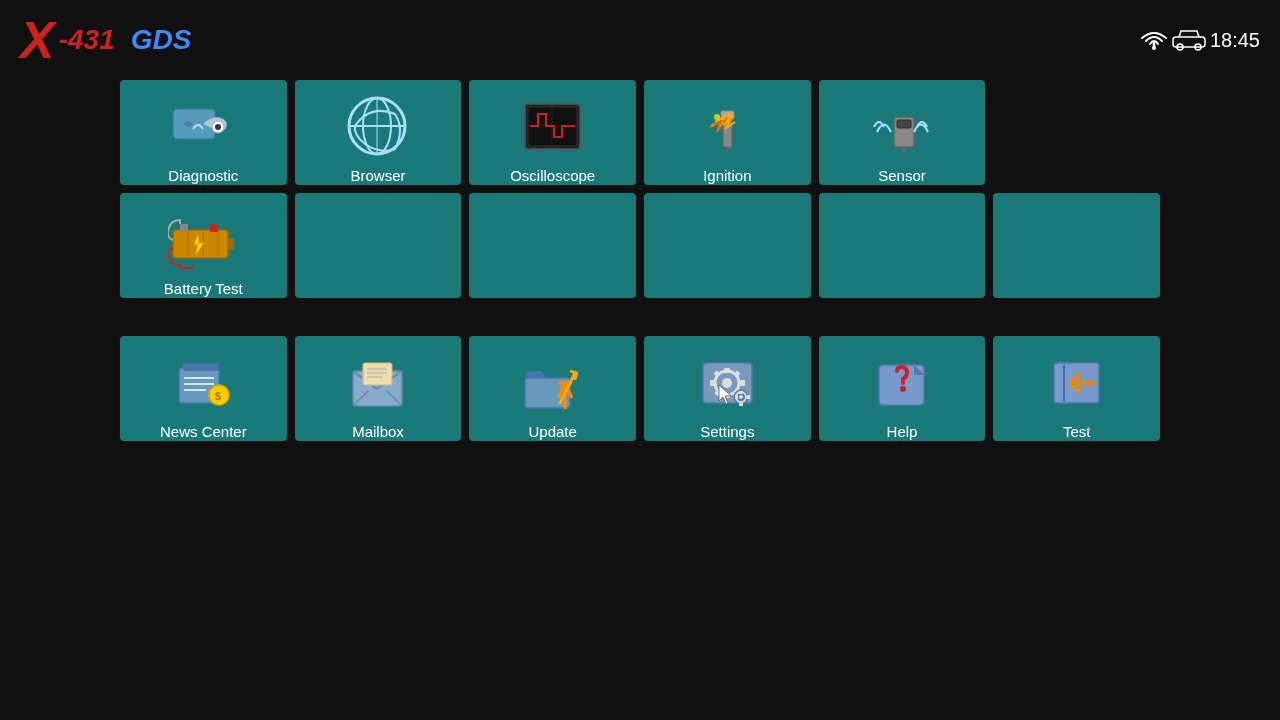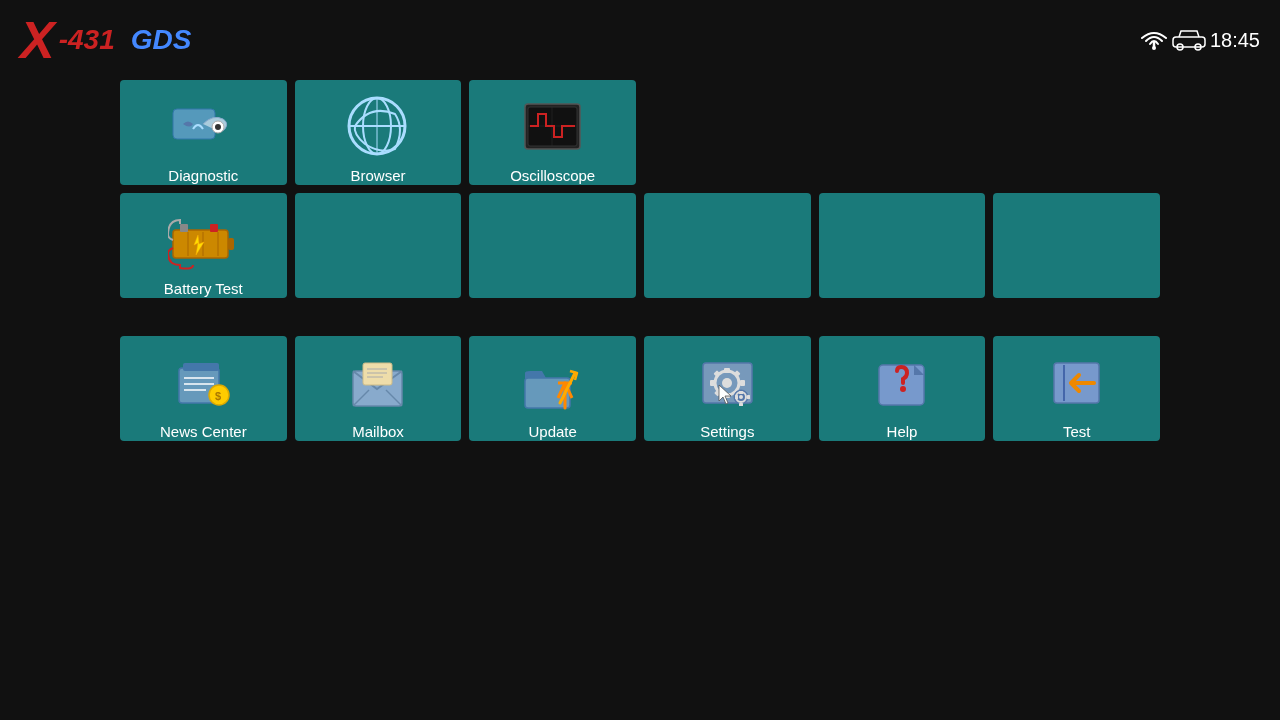--- a/index.html
+++ b/index.html
@@ -172,21 +172,53 @@
 
           <line x1="8" y1="27" x2="57" y2="27" stroke="#333" stroke-width="0.5"></line>
           <line x1="32" y1="8" x2="32" y2="47" stroke="#333" stroke-width="0.5"></line>
 
           <path d="M10 27 L18 27 L18 15 L26 15 L26 27 L34 27 L34 38 L42 38 L42 27 L50 27 L55 27" fill="none" stroke="#cc2222" stroke-width="2"></path>
         </svg>
       </div>
       <span class="tile-label">Oscilloscope</span>
     </div>
 
-
+    <div class="tile">
+      <div class="tile-icon">
+        <svg width="65" height="60" viewBox="0 0 65 60">
+
+          <rect x="28" y="20" width="9" height="30" rx="2" fill="#888" stroke="#666" stroke-width="1"></rect>
+          <rect x="26" y="14" width="13" height="8" rx="1" fill="#aaa" stroke="#888" stroke-width="1"></rect>
+          <line x1="32" y1="50" x2="32" y2="56" stroke="#666" stroke-width="2"></line>
+
+          <path d="M20 25 L30 20 L25 30 L35 15 L28 28 L38 18 L30 32 L40 25" fill="none" stroke="#ffaa00" stroke-width="2"></path>
+          <path d="M15 30 L25 25 L22 35 L32 20" fill="none" stroke="#ff6600" stroke-width="1.5"></path>
+          <circle cx="22" cy="20" r="3" fill="#ffdd00" opacity="0.8"></circle>
+          <circle cx="18" cy="28" r="2" fill="#ff8800" opacity="0.7"></circle>
+        </svg>
+      </div>
+      <span class="tile-label">Ignition</span>
+    </div>
+
+    <div class="tile">
+      <div class="tile-icon">
+        <svg width="65" height="60" viewBox="0 0 65 60">
+
+          <rect x="25" y="20" width="20" height="30" rx="3" fill="#888" stroke="#666" stroke-width="1.5"></rect>
+          <rect x="28" y="23" width="14" height="8" rx="1" fill="#444" stroke="#333" stroke-width="1"></rect>
+          <line x1="35" y1="50" x2="35" y2="56" stroke="#666" stroke-width="3"></line>
+
+          <path d="M5 30 Q10 20 15 30" fill="none" stroke="#aaddff" stroke-width="2"></path>
+          <path d="M8 35 Q15 20 22 35" fill="none" stroke="#aaddff" stroke-width="2"></path>
+          <path d="M45 35 Q52 20 59 35" fill="none" stroke="#aaddff" stroke-width="2"></path>
+          <path d="M48 30 Q53 20 58 30" fill="none" stroke="#aaddff" stroke-width="2"></path>
+        </svg>
+      </div>
+      <span class="tile-label">Sensor</span>
+    </div>
 
   </div>
 
   <div class="grid">
 
     <div class="tile">
       <div class="tile-icon">
         <svg width="70" height="60" viewBox="0 0 70 60">
 
           <rect x="5" y="20" width="55" height="28" rx="3" fill="#cc8800" stroke="#aa6600" stroke-width="1.5"></rect>

